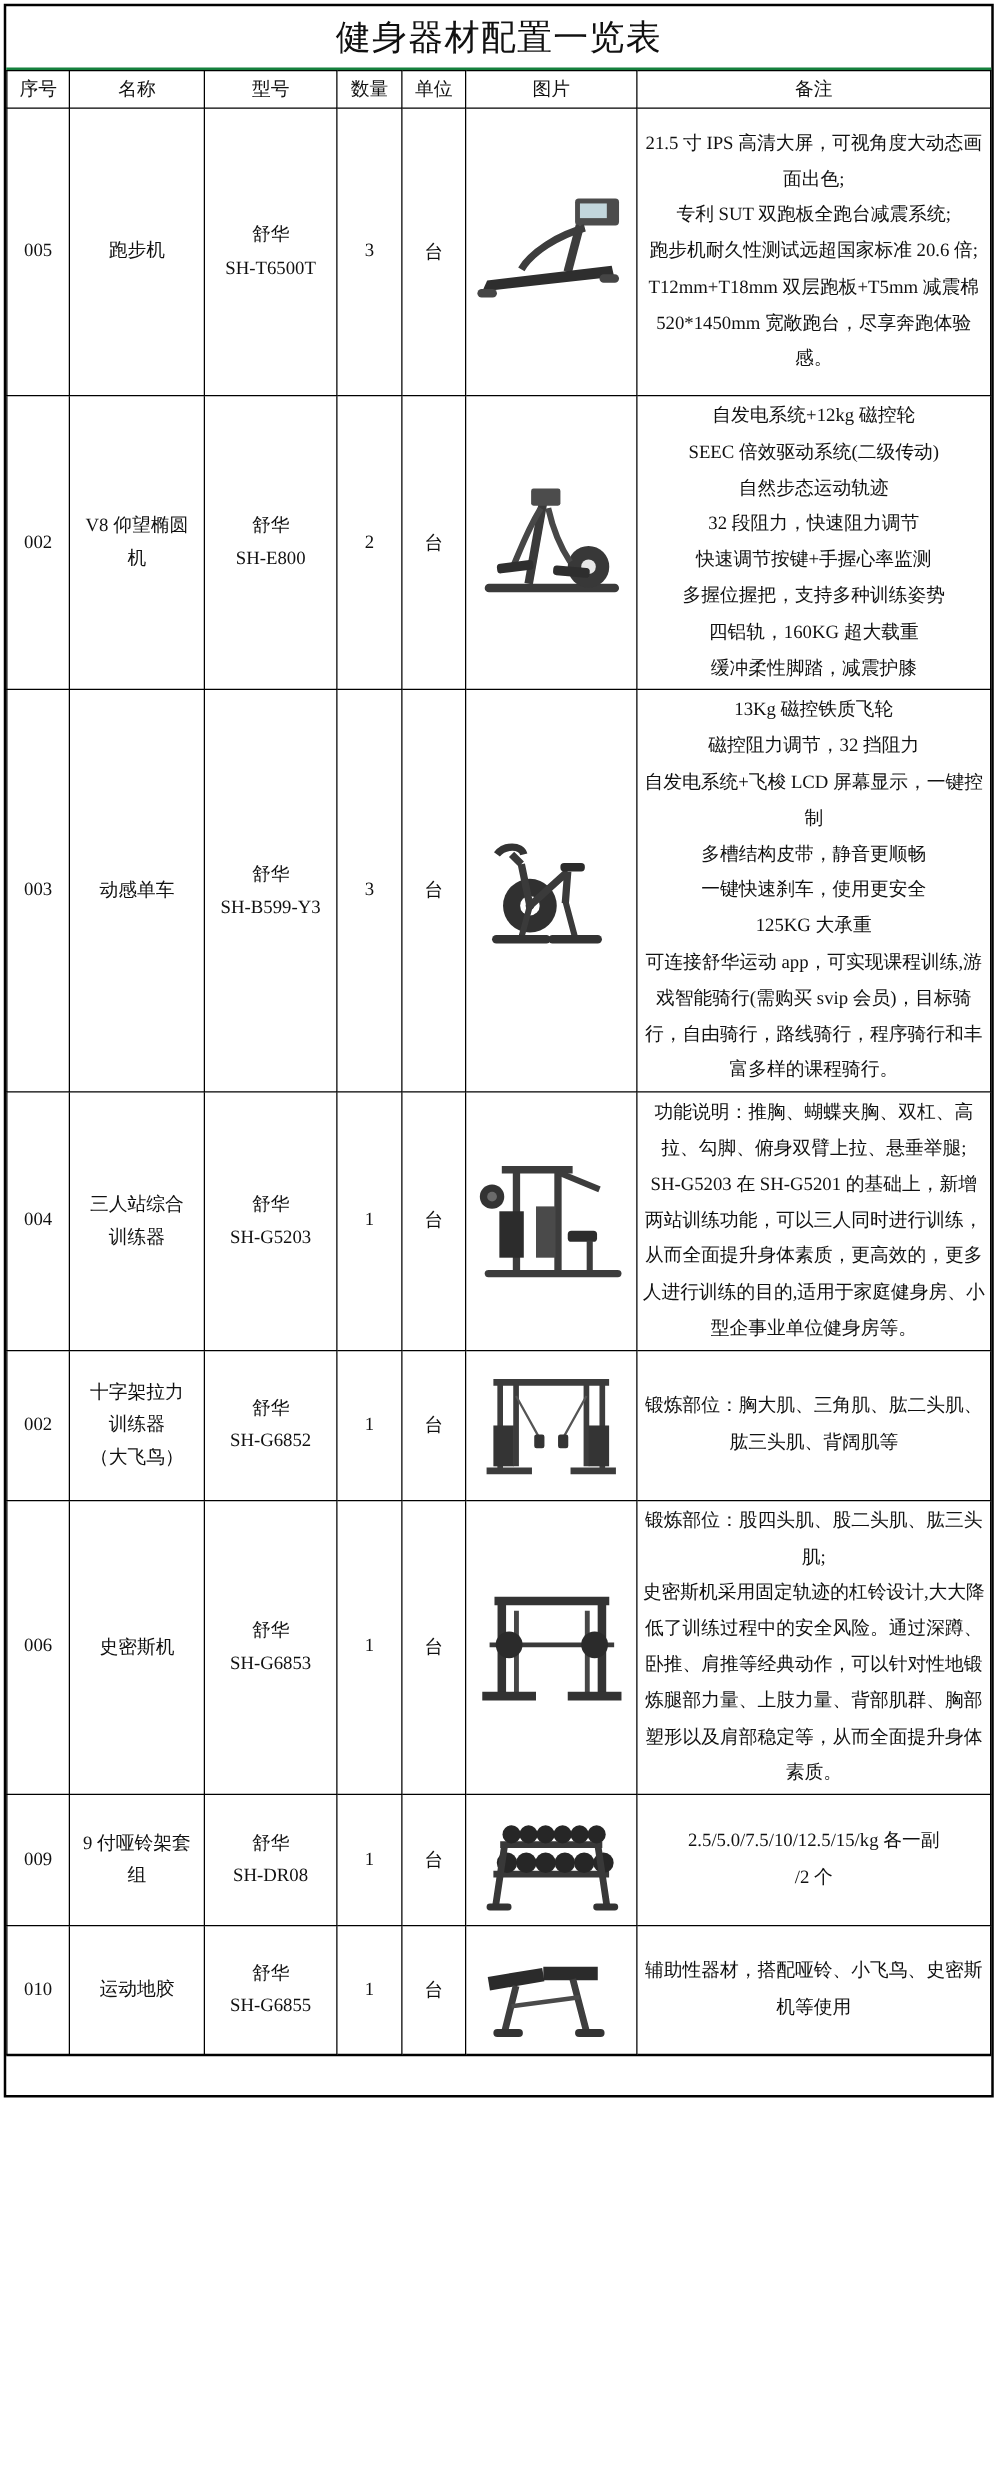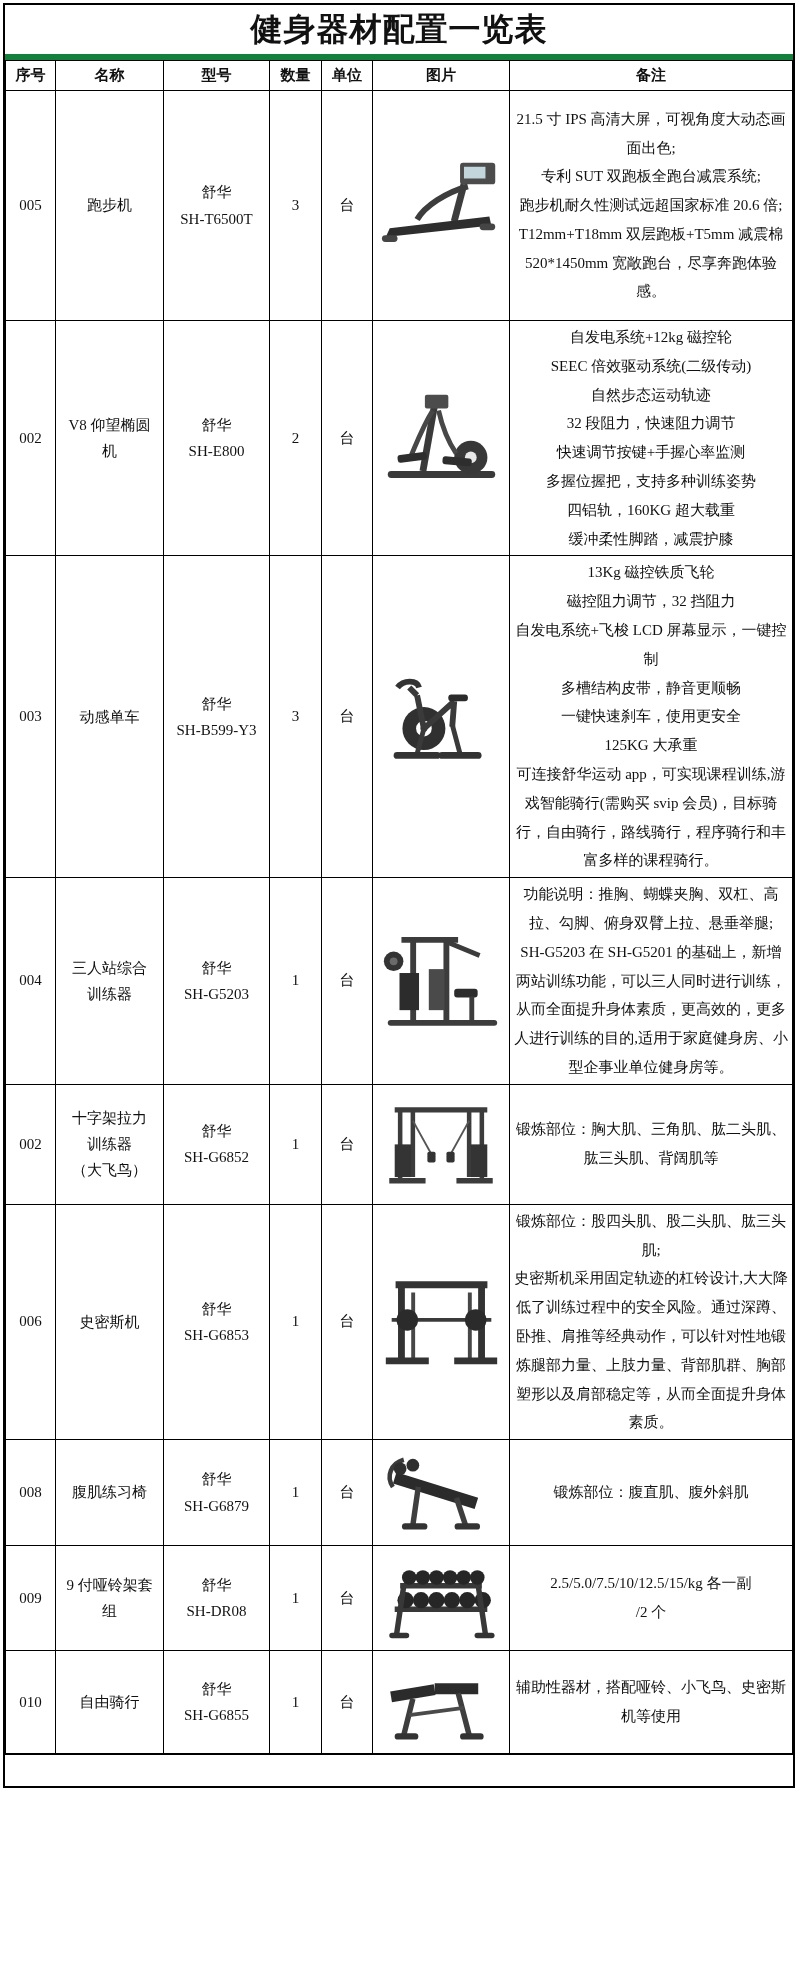--- a/index.html
+++ b/index.html
@@ -14,41 +14,41 @@
     width:792px;
     box-sizing:border-box;
     border:2px solid #000;
     background:#fff;
   }
   .title-row{
     height:49px;
     display:flex;
     align-items:center;
     justify-content:center;
-    font-size:32px;
-    font-weight:bold;
+    font-size:28px;
+    font-weight:normal;
     letter-spacing:1px;
-    border-bottom:6px solid #15803d;
+    border-bottom:2px solid #15803d;
   }
   table.tbl{
     width:100%;
     border-collapse:collapse;
     table-layout:fixed;
   }
   .tbl th,.tbl td{
     border:1.5px solid #000;
     font-size:15px;
     text-align:center;
     vertical-align:middle;
     padding:2px 4px;
     overflow:hidden;
     box-sizing:border-box;
   }
   .tbl th{
-    font-weight:bold;
+    font-weight:normal;
     height:30px;
     padding:2px 2px;
   }
   .name-cell,.model-cell{
     white-space:pre-line;
     line-height:1.75;
   }
   .remark-cell{
     text-align:left;
     line-height:28.8px;
@@ -248,42 +248,20 @@
                 <path d="M14 48 L116 48" stroke="#3a3a3a" stroke-width="4"></path>
                 <circle cx="30" cy="48" r="11" fill="#2b2b2b"></circle>
                 <circle cx="100" cy="48" r="11" fill="#2b2b2b"></circle>
                 <path d="M8 90 L52 90 M78 90 L122 90" stroke="#333333" stroke-width="7"></path>
               </svg>
             </span>
           </td>
           <td class="remark-cell">锻炼部位：股四头肌、股二头肌、肱三头肌;
 史密斯机采用固定轨迹的杠铃设计,大大降低了训练过程中的安全风险。通过深蹲、卧推、肩推等经典动作，可以针对性地锻炼腿部力量、上肢力量、背部肌群、胸部塑形以及肩部稳定等，从而全面提升身体素质。</td>
         </tr>
-        <tr style="height: 106px;">
-          <td class="serial-cell">008</td>
-          <td class="name-cell">腹肌练习椅</td>
-          <td class="model-cell">舒华
-SH-G6879</td>
-          <td class="quantity-cell">1</td>
-          <td class="unit-cell">台</td>
-          <td class="image-cell">
-            <span class="icon">
-              <svg viewBox="0 0 130 100" xmlns="http://www.w3.org/2000/svg">
-                <path d="M14 34 L104 62" stroke="#2b2b2b" stroke-width="13"></path>
-                <path d="M12 44 C4 32 10 18 24 14" stroke="#3a3a3a" stroke-width="5" fill="none"></path>
-                <circle cx="20" cy="24" r="7" fill="#2f2f2f"></circle>
-                <circle cx="34" cy="20" r="7" fill="#2f2f2f"></circle>
-                <path d="M40 44 L34 86 M82 56 L92 86" stroke="#3e3e3e" stroke-width="6" fill="none"></path>
-                <rect x="22" y="84" width="28" height="7" rx="3.5" fill="#333333"></rect>
-                <rect x="80" y="84" width="28" height="7" rx="3.5" fill="#333333"></rect>
-              </svg>
-            </span>
-          </td>
-          <td class="remark-cell">锻炼部位：腹直肌、腹外斜肌</td>
-        </tr>
         <tr style="height: 105px;">
           <td class="serial-cell">009</td>
           <td class="name-cell">9 付哑铃架套
 组</td>
           <td class="model-cell">舒华
 SH-DR08</td>
           <td class="quantity-cell">1</td>
           <td class="unit-cell">台</td>
           <td class="image-cell">
             <span class="icon">
@@ -307,21 +285,21 @@
                 <rect x="8" y="88" width="22" height="6" rx="3" fill="#333333"></rect>
                 <rect x="102" y="88" width="22" height="6" rx="3" fill="#333333"></rect>
               </svg>
             </span>
           </td>
           <td class="remark-cell">2.5/5.0/7.5/10/12.5/15/kg 各一副
 /2 个</td>
         </tr>
         <tr style="height: 103px;">
           <td class="serial-cell">010</td>
-          <td class="name-cell">自由骑行</td>
+          <td class="name-cell">运动地胶</td>
           <td class="model-cell">舒华
 SH-G6855</td>
           <td class="quantity-cell">1</td>
           <td class="unit-cell">台</td>
           <td class="image-cell">
             <span class="icon">
               <svg viewBox="0 0 130 100" xmlns="http://www.w3.org/2000/svg">
                 <path d="M10 44 L58 36" stroke="#2b2b2b" stroke-width="12"></path>
                 <path d="M58 35 L106 35" stroke="#2b2b2b" stroke-width="12"></path>
                 <path d="M34 46 L24 86 M84 40 L96 86" stroke="#3e3e3e" stroke-width="6" fill="none"></path>

